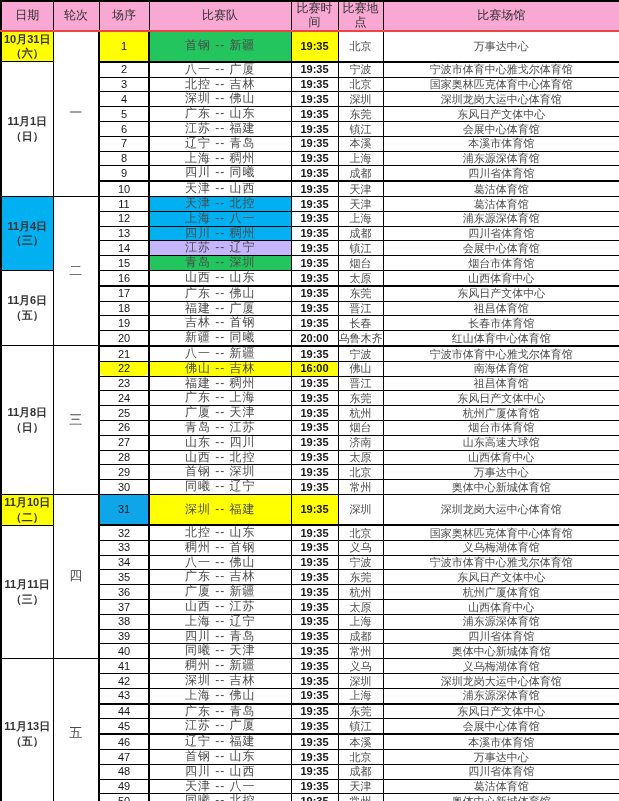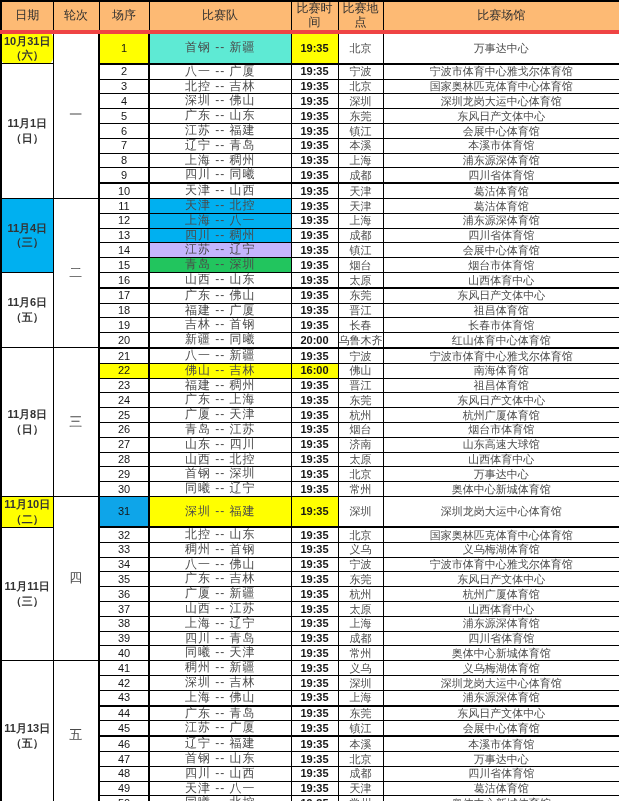--- a/index.html
+++ b/index.html
@@ -24,22 +24,22 @@
     text-align: center;
     vertical-align: middle;
     overflow: hidden;
     line-height: 1.15;
   }
   thead tr { height: 17px; }
   thead th {
     font-size: 12px;
     font-weight: normal;
     color: #2f2f2f;
-    border-bottom: 4px solid #ef4444;
-    background: #fdba74;
+    border-bottom: 2px solid #ef4444;
+    background: #f9a8d4;
   }
   tr.tall { height: 28px; }
   td.date-cell {
     font-size: 11px;
     font-weight: 600;
     color: #333333;
     white-space: pre-line;
     line-height: 1.35;
   }
   td.round-cell {
@@ -92,25 +92,25 @@
       <th>轮次</th>
       <th>场序</th>
       <th>比赛队</th>
       <th>比赛时间</th>
       <th>比赛地点</th>
       <th>比赛场馆</th>
     </tr>
   </thead>
   <tbody id="schedule-body">
       <tr class="tall">
-        <td class="date-cell" rowspan="1" style="background: rgb(255, 255, 0); border-radius: 6px;">10月31日
+        <td class="date-cell" rowspan="1" style="background: rgb(255, 255, 0);">10月31日
 （六）</td>
         <td class="round-cell" rowspan="10">一</td>
         <td class="no-cell thick" style="background: rgb(255, 255, 0);">1</td>
-        <td class="teams-cell thick" style="background: #5eead4; margin-left: 11px;">首钢 -- 新疆</td>
+        <td class="teams-cell thick" style="background: #22c55e; margin-left: 11px;">首钢 -- 新疆</td>
         <td class="time-cell thick" style="background: rgb(255, 255, 0);">19:35</td>
         <td class="city-cell thick">北京</td>
         <td class="venue-cell thick">万事达中心</td>
       </tr>
       <tr>
         <td class="date-cell" rowspan="9">11月1日
 （日）</td>
         <td class="no-cell">2</td>
         <td class="teams-cell">八一 -- 广厦</td>
         <td class="time-cell">19:35</td>
@@ -252,21 +252,21 @@
         <td class="date-cell" rowspan="10">11月8日
 （日）</td>
         <td class="round-cell" rowspan="10">三</td>
         <td class="no-cell">21</td>
         <td class="teams-cell">八一 -- 新疆</td>
         <td class="time-cell">19:35</td>
         <td class="city-cell">宁波</td>
         <td class="venue-cell">宁波市体育中心雅戈尔体育馆</td>
       </tr>
       <tr>
-        <td class="no-cell" style="background: rgb(255, 255, 0);">22</td>
+        <td class="no-cell" style="background: rgb(255, 255, 0); border-radius: 6px;">22</td>
         <td class="teams-cell" style="background: rgb(255, 255, 0);">佛山 -- 吉林</td>
         <td class="time-cell" style="background: rgb(255, 255, 0);">16:00</td>
         <td class="city-cell">佛山</td>
         <td class="venue-cell">南海体育馆</td>
       </tr>
       <tr>
         <td class="no-cell">23</td>
         <td class="teams-cell">福建 -- 稠州</td>
         <td class="time-cell">19:35</td>
         <td class="city-cell">晋江</td>

